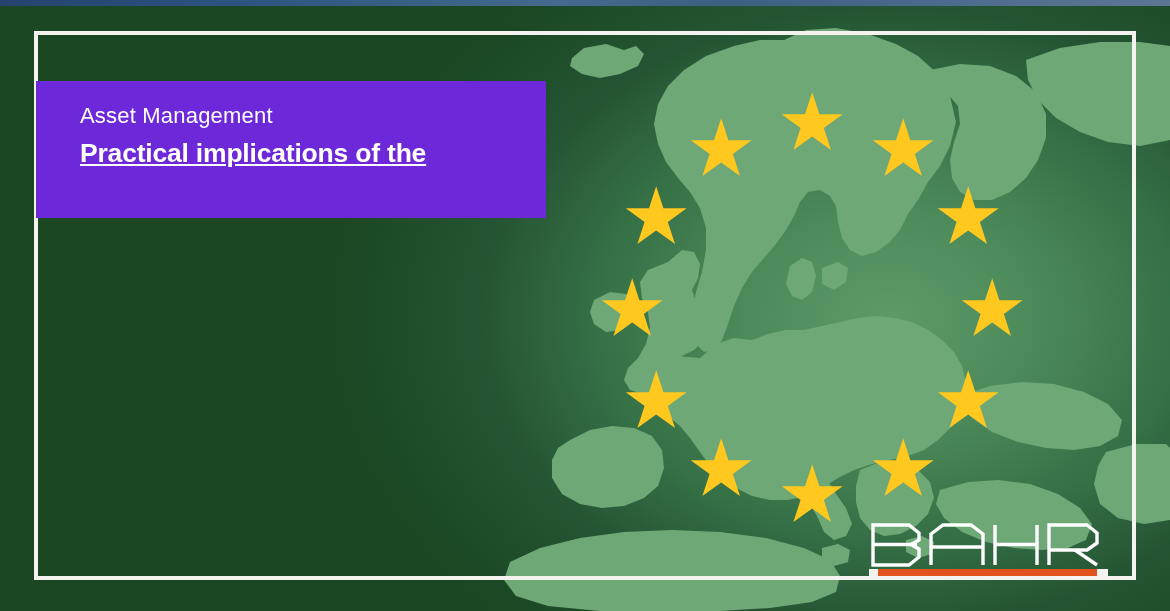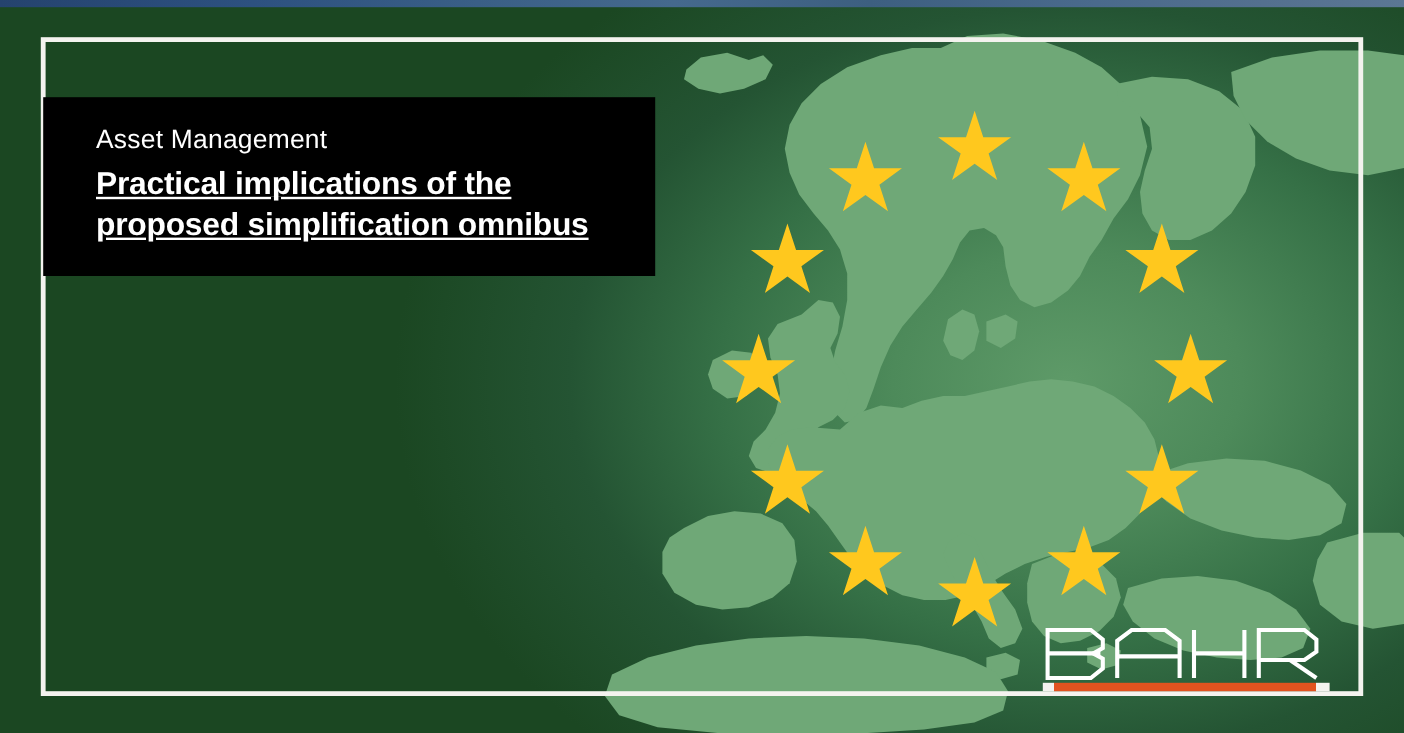--- a/index.html
+++ b/index.html
@@ -65,21 +65,21 @@
     z-index: 7;
     pointer-events: none;
   }
 
   
   .card {
     position: absolute;
     left: 36px; top: 81px;
     width: 510px;
     min-height: 137px;
-    background: #000000;
+    background: #6d28d9;
     box-sizing: border-box;
     padding: 22px 30px 26px 44px;
     z-index: 8;
   }
   .card-eyebrow {
     color: #ffffff;
     font-size: 22px;
     font-weight: 400;
     letter-spacing: 0.2px;
     line-height: 1.2;
@@ -269,21 +269,20 @@
         </svg>
       </div>
     </div>
 
   <div class="frame"></div>
 
   <div class="card">
     <div class="card-eyebrow">Asset Management</div>
     <div class="card-title">
       <span>Practical implications of the</span><br>
-      <span>proposed simplification omnibus</span>
     </div>
   </div>
 
   <div class="logo">
     <svg width="232" height="44" viewBox="0 0 232 44" xmlns="http://www.w3.org/2000/svg">
       <g fill="none" stroke="#ffffff" stroke-width="3.4" stroke-linejoin="miter">
 
         <path d="M4 42 L4 2 L40 2 L50 10 L50 17 L42 21.5 L50 26 L50 34 L40 42 Z"></path>
         <path d="M4 21.5 L48 21.5"></path>
 

